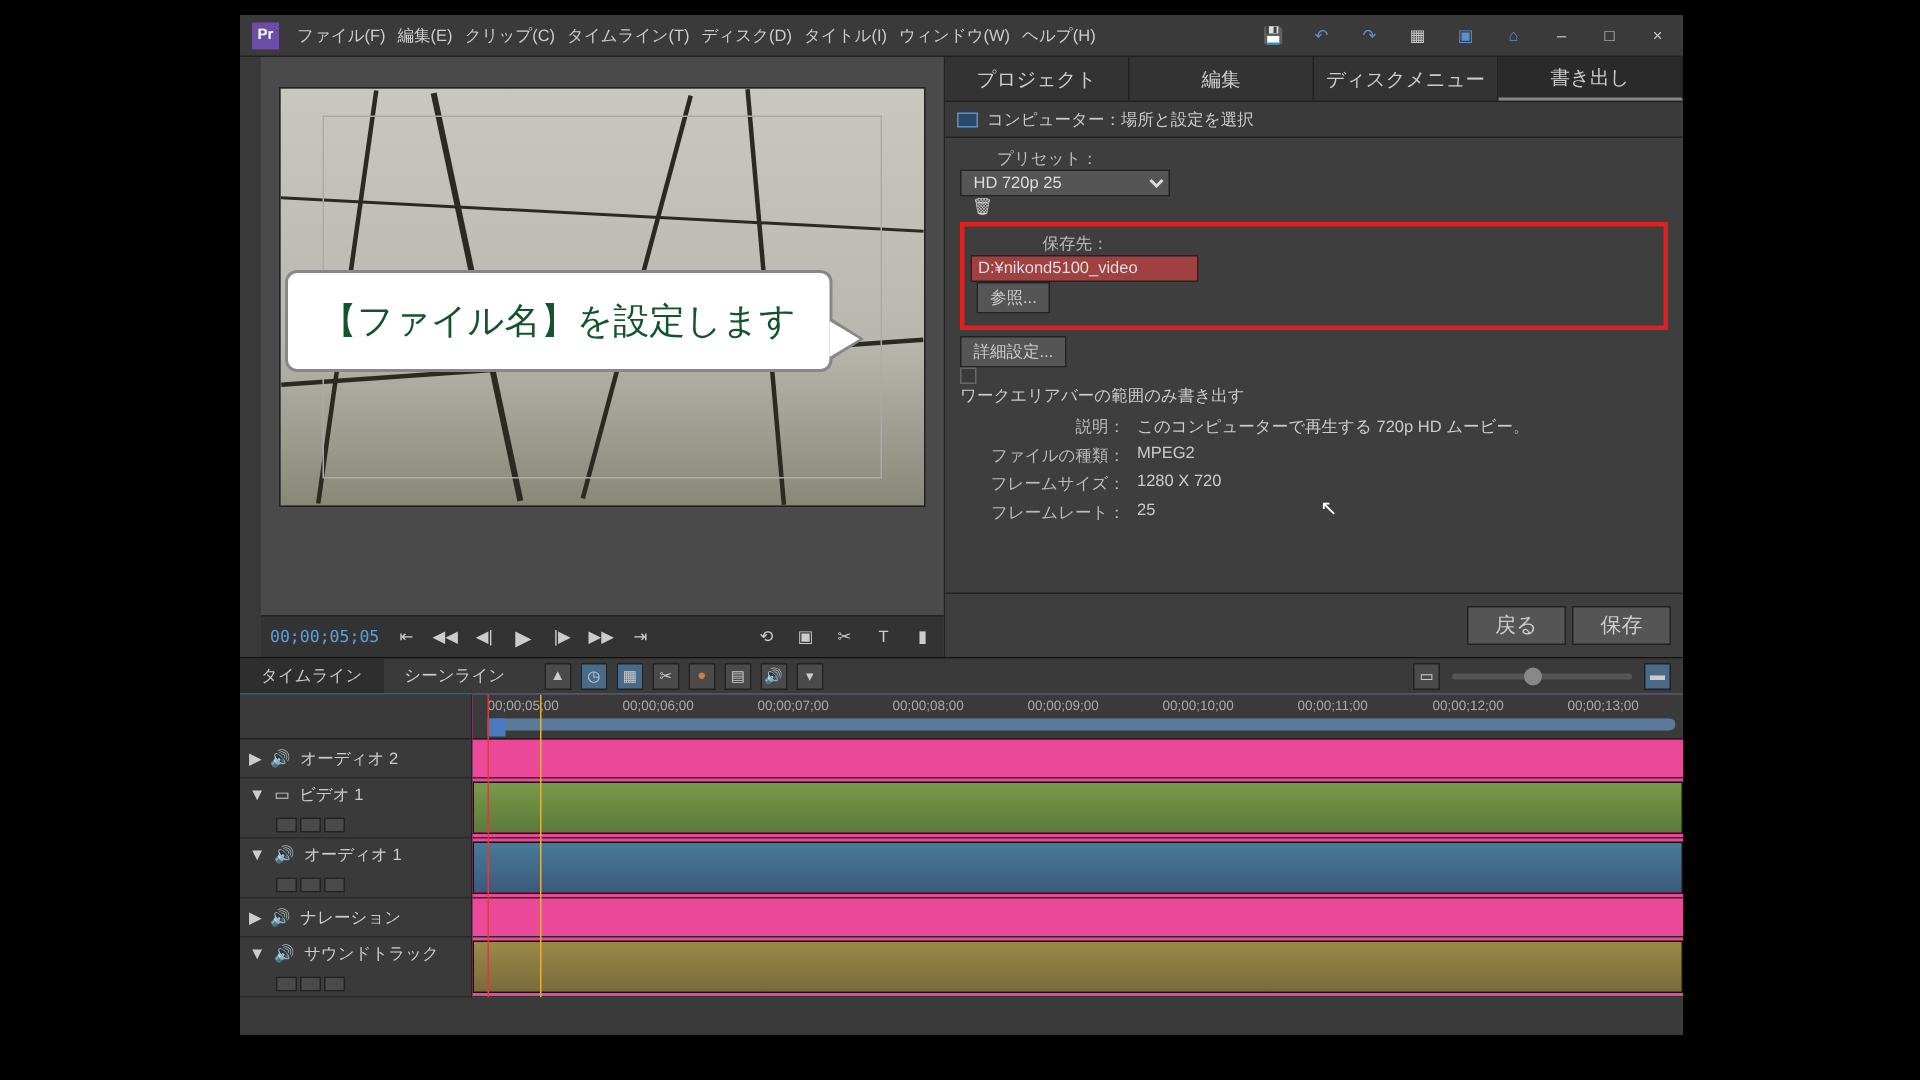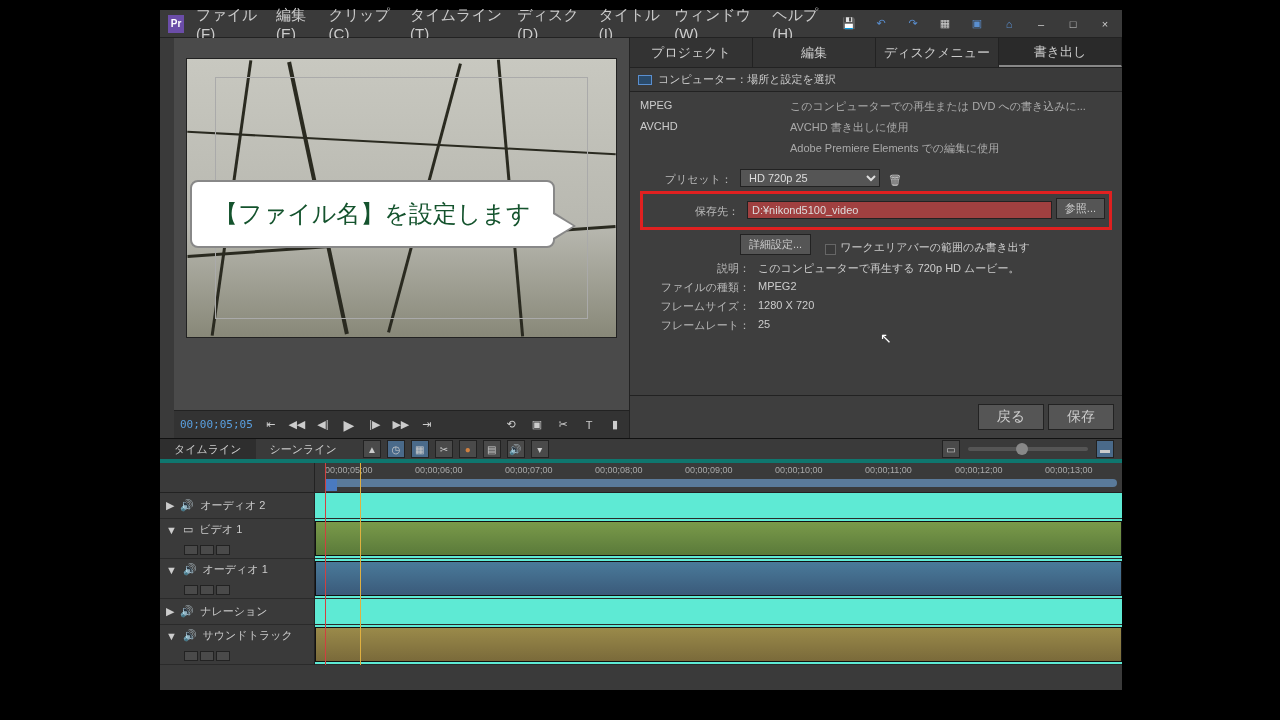--- a/index.html
+++ b/index.html
@@ -1,20 +1,20 @@
 <!DOCTYPE html>
 <html><head>
 <meta charset="utf-8">
 <style>
   * { margin: 0; padding: 0; box-sizing: border-box; font-family: "Meiryo", sans-serif; }
   body { background: #000; width: 1280px; height: 720px; overflow: hidden; position: relative; }
   .app { position: absolute; left: 160px; top: 10px; width: 962px; height: 680px; background: #3a3a3a; color: #ccc; font-size: 11px; }
   .menubar { display: flex; align-items: center; height: 28px; background: #3a3a3a; padding: 0 8px; border-bottom: 1px solid #222; }
   .app-icon { width: 18px; height: 18px; background: #6b4da8; margin-right: 12px; display: flex; align-items: center; justify-content: center; color: #fff; font-weight: bold; font-size: 10px; }
-  .menu-item { margin-right: 8px; cursor: pointer; font-size: 15px; }
+  .menu-item { margin-right: 8px; cursor: pointer; font-size: 11px; }
   .menu-right { margin-left: auto; display: flex; gap: 14px; align-items: center; }
   .menu-right .ic { width: 18px; height: 18px; display: flex; align-items: center; justify-content: center; cursor: pointer; }
   .main-row { display: flex; height: 400px; }
   .preview-side { width: 455px; background: #4a4a4a; display: flex; flex-direction: column; position: relative; margin-left: 14px; }
   .preview-stage { flex: 1; background: #4a4a4a; padding: 20px 12px 8px 12px; position: relative; }
   .preview-img { width: 100%; height: 280px; background: linear-gradient(180deg, #c8c8c0 0%, #b8b8b0 60%, #888878 100%); position: relative; border: 1px solid #222; overflow: hidden; }
   .branch { position: absolute; background: #2a2a20; }
   .safe-rect { position: absolute; border: 1px solid #aaa; left: 28px; top: 18px; right: 28px; bottom: 18px; }
   .transport { height: 28px; background: #333; border-top: 1px solid #222; display: flex; align-items: center; padding: 0 6px; gap: 10px; }
   .timecode { color: #5aa0e0; font-family: monospace; font-size: 11px; }
@@ -23,48 +23,48 @@
   .tabs { display: flex; height: 30px; background: #333; border-bottom: 1px solid #222; }
   .tab { flex: 1; display: flex; align-items: center; justify-content: center; font-size: 13px; cursor: pointer; border-right: 1px solid #222; }
   .tab.active { background: #2a2a2a; border-bottom: 2px solid #888; }
   .subheader { height: 24px; background: #3a3a3a; display: flex; align-items: center; padding: 0 8px; gap: 6px; font-size: 11px; border-bottom: 1px solid #222; }
   .monitor-ic { width: 14px; height: 10px; border: 1px solid #5a8fd0; background: #2a4a6a; }
   .format-list { padding: 4px 10px; }
   .format-row { display: flex; padding: 3px 0; font-size: 11px; }
   .format-name { width: 150px; }
   .format-desc { flex: 1; color: #aaa; }
   .fields { padding: 6px 10px; }
-  .field-row { display: flex; align-items: flex-end; margin-bottom: 4px; font-size: 11px; }
+  .field-row { display: flex; align-items: flex-start; margin-bottom: 4px; font-size: 11px; flex-direction: column; }
   .field-label { width: 100px; text-align: right; padding-right: 8px; color: #bbb; }
   .field-input { flex: 1; background: #555; border: 1px solid #222; padding: 2px 4px; color: #ddd; font-size: 11px; }
   .field-select { width: 140px; background: #555; border: 1px solid #222; color: #ddd; font-size: 11px; padding: 1px 4px; }
   .highlight-box { border: 3px solid #e02020; padding: 4px; margin: 2px 0; }
   .btn-sm { background: #555; border: 1px solid #222; color: #ccc; padding: 2px 8px; font-size: 11px; cursor: pointer; }
   .info-line { display: flex; font-size: 11px; padding: 2px 0; }
   .info-label { width: 100px; text-align: right; padding-right: 8px; color: #bbb; margin-left: 18px; }
   .bottom-btns { margin-top: auto; display: flex; justify-content: flex-end; gap: 4px; padding: 8px; border-top: 1px solid #222; }
   .btn { background: #555; border: 1px solid #222; color: #ccc; padding: 3px 18px; font-size: 14px; cursor: pointer; }
   .timeline { flex: 1; background: #333; border-top: 1px solid #111; display: flex; flex-direction: column; }
-  .tl-tabs { display: flex; height: 24px; background: #3a3a3a; border-bottom: 4px solid #0f766e; align-items: center; }
+  .tl-tabs { display: flex; height: 24px; background: #3a3a3a; border-bottom: 1px solid #0f766e; align-items: center; }
   .tl-tab { padding: 0 14px; height: 100%; display: flex; align-items: center; cursor: pointer; font-size: 11px; }
   .tl-tab.active { background: #2e2e2e; }
   .tl-toolbar { display: flex; gap: 6px; padding: 0 8px; align-items: center; margin-left: 4px; }
   .tl-tool { width: 18px; height: 18px; background: #4a4a4a; border: 1px solid #222; cursor: pointer; display: flex; align-items: center; justify-content: center; font-size: 10px; }
   .tl-zoom { margin-left: auto; display: flex; align-items: center; gap: 8px; padding-right: 8px; }
   .zoom-track { width: 120px; height: 4px; background: #555; border-radius: 2px; position: relative; }
   .zoom-thumb { position: absolute; left: 40%; top: -4px; width: 12px; height: 12px; background: #888; border-radius: 50%; }
   .tl-body { flex: 1; display: flex; overflow: hidden; }
   .track-headers { width: 155px; background: #3a3a3a; border-right: 1px solid #222; }
   .ruler-spacer { height: 30px; border-bottom: 1px solid #222; }
   .track-head { display: flex; align-items: center; height: 26px; padding: 0 6px; gap: 6px; border-bottom: 1px solid #2a2a2a; font-size: 11px; }
   .track-head.tall { height: 40px; flex-direction: column; align-items: flex-start; justify-content: center; }
   .track-head .row1 { display: flex; gap: 6px; align-items: center; }
   .mini-btns { display: flex; gap: 2px; margin-left: 18px; margin-top: 2px; }
   .mini-btn { width: 14px; height: 10px; background: #4a4a4a; border: 1px solid #222; }
-  .track-area { flex: 1; position: relative; background: #5eead4; overflow: hidden; }
+  .track-area { flex: 1; position: relative; background: #ec4899; overflow: hidden; }
   .ruler { height: 30px; background: #3a3a3a; border-bottom: 1px solid #222; display: flex; position: relative; font-size: 9px; color: #aaa; }
   .ruler-tick { position: absolute; top: 2px; }
   .work-area { position: absolute; top: 16px; left: 10px; right: 5px; height: 8px; background: #5a7a9a; border-radius: 4px; }
   .playhead-top { position: absolute; top: 16px; left: 10px; width: 12px; height: 12px; background: #4a7ac0; }
   .track-lane { height: 26px; border-bottom: 1px solid #2a2a2a; position: relative; }
   .track-lane.tall { height: 40px; }
   .clip { position: absolute; top: 2px; bottom: 2px; border: 1px solid #111; }
   .clip.video { background: linear-gradient(180deg, #7a9a4a 0%, #5a7a3a 100%); }
   .clip.audio { background: linear-gradient(180deg, #4a7a9a 0%, #3a5a7a 100%); }
   .clip.sound { background: linear-gradient(180deg, #9a8a4a 0%, #7a6a3a 100%); }
@@ -142,34 +142,20 @@
       <div class="tabs">
         <div class="tab">プロジェクト</div>
         <div class="tab">編集</div>
         <div class="tab">ディスクメニュー</div>
         <div class="tab active">書き出し</div>
       </div>
       <div class="subheader">
         <span class="monitor-ic"></span>
         <span>コンピューター：場所と設定を選択</span>
       </div>
-      <div class="format-list">
-        <div class="format-row">
-          <span class="format-name">MPEG</span>
-          <span class="format-desc">このコンピューターでの再生または DVD への書き込みに...</span>
-        </div>
-        <div class="format-row">
-          <span class="format-name">AVCHD</span>
-          <span class="format-desc">AVCHD 書き出しに使用</span>
-        </div>
-        <div class="format-row">
-          <span class="format-name"></span>
-          <span class="format-desc">Adobe Premiere Elements での編集に使用</span>
-        </div>
-      </div>
       <div class="fields">
         <div class="field-row">
           <span class="field-label">プリセット：</span>
           <select class="field-select"><option>HD 720p 25</option></select>
           <span style="margin-left:8px;cursor:pointer">🗑</span>
         </div>
         <div class="highlight-box">
           <div class="field-row">
             <span class="field-label">保存先：</span>
             <input class="field-input" style="background: rgb(160, 64, 64);" value="D:¥nikond5100_video">

